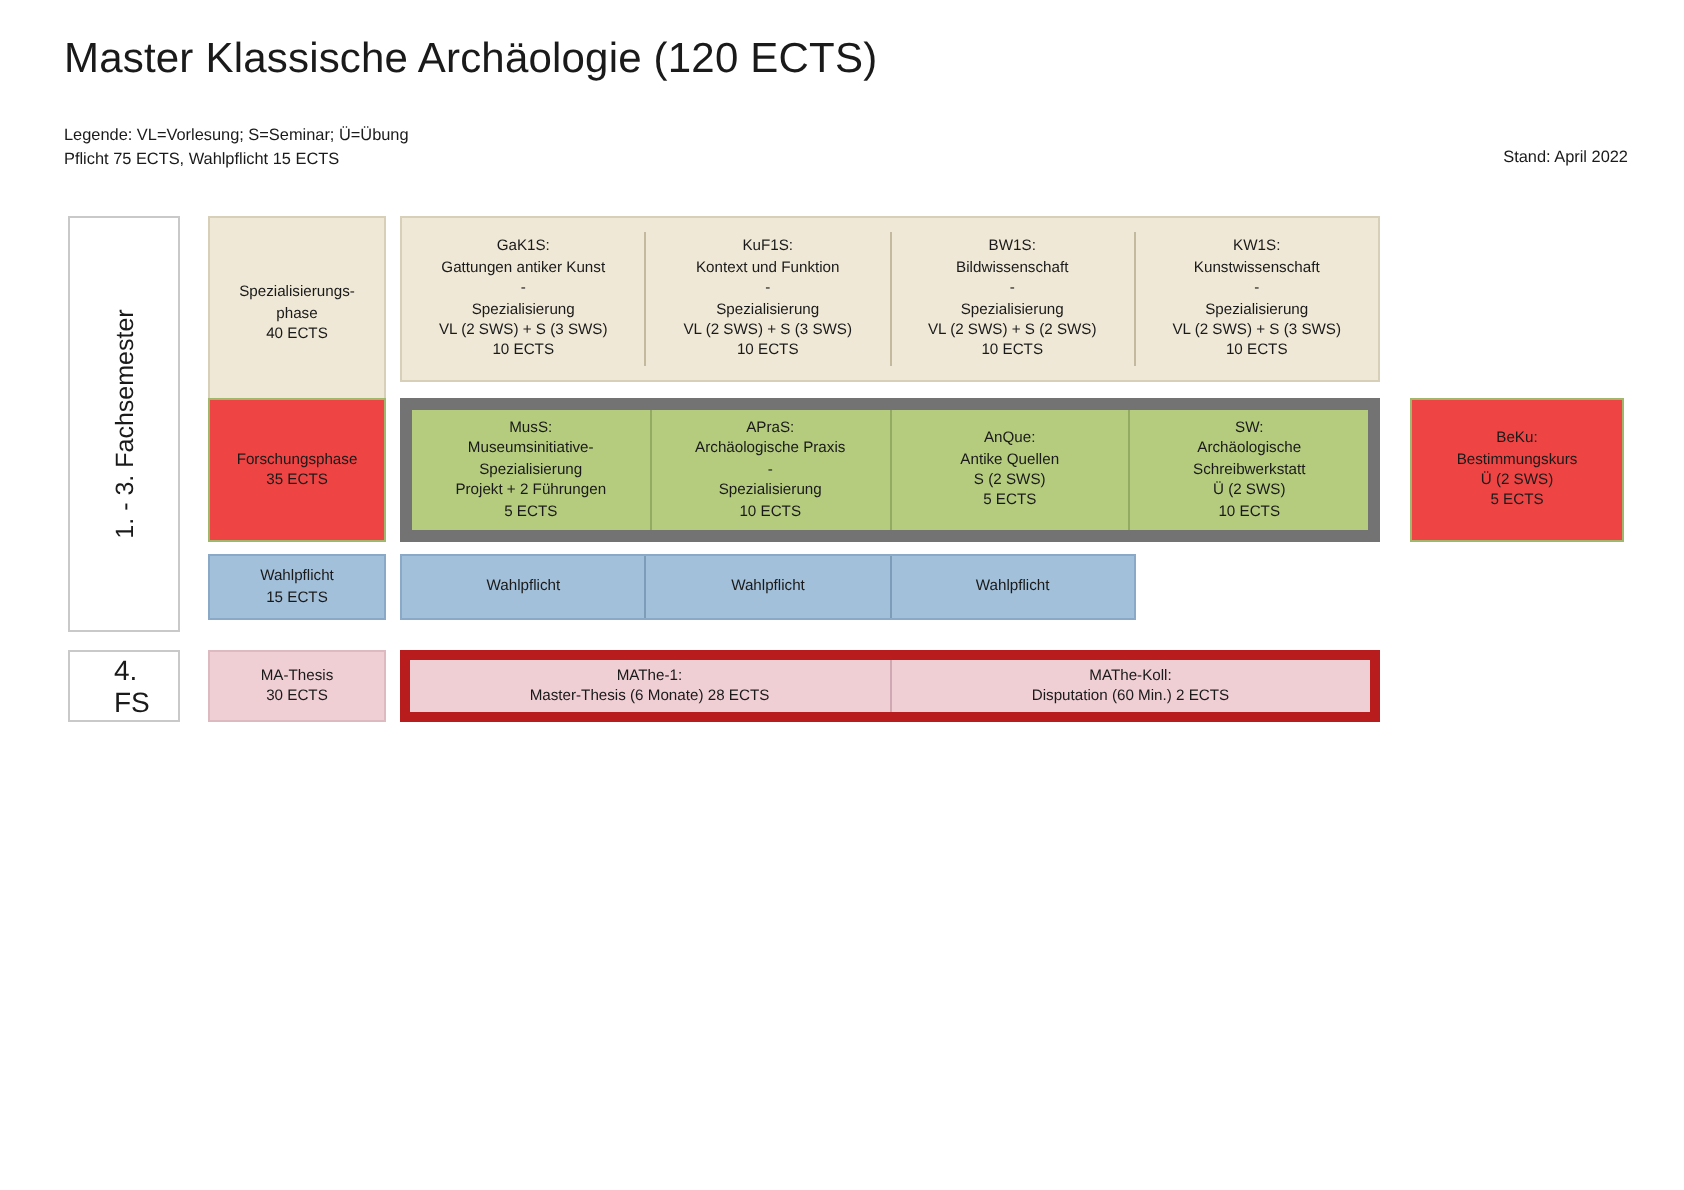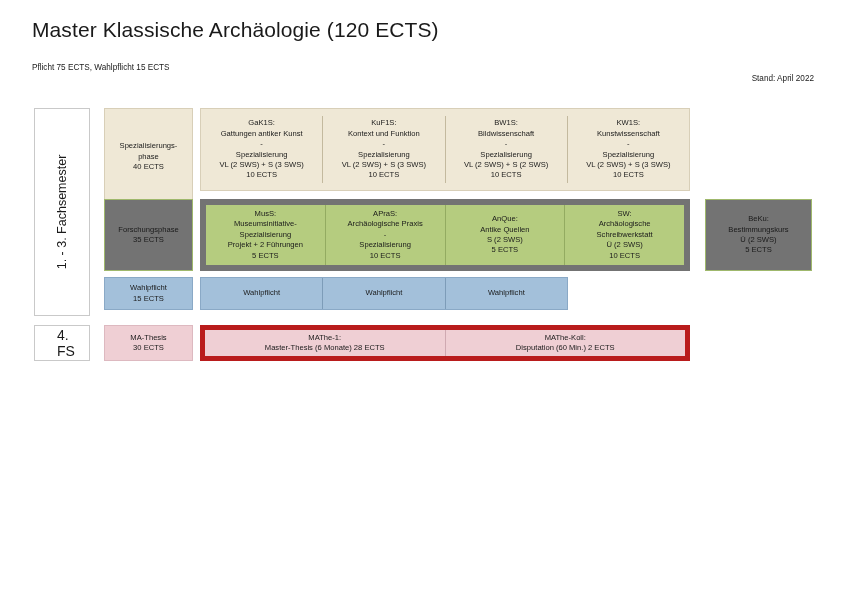--- a/index.html
+++ b/index.html
@@ -57,21 +57,21 @@
     align-items: center;
     justify-content: center;
     text-align: center;
     font-size: 7.6px;
     line-height: 10.4px;
     color: #1a1a1a;
   }
   .box .txt { padding: 2px 4px; white-space: pre-line; }
 
   .beige { background: #efe8d6; border-color: #d8cfb8; }
-  .green { background: #737373; border-color: #9fb86c; }
+  .green { background: #ef4444; border-color: #9fb86c; }
   .blue  { background: #a3c0da; border-color: #8aa9c6; }
   .pink  { background: #efcfd4; border-color: #ddb9c0; }
 
   
   .sem-vert {
     position: absolute;
     box-sizing: border-box;
     background: #ffffff;
     border: 1px solid #c9c9c9;
     display: flex;
@@ -126,20 +126,21 @@
   .band.pink  .cell { border-right-color: #cfa9b1; }
 </style>
 </head>
 <body>
 
 <div class="page">
 
   <div class="title">Master Klassische Archäologie (120 ECTS)</div>
 
   <div class="legend">
+    <div>Legende: VL=Vorlesung; S=Seminar; Ü=Übung</div>
     <div>Pflicht 75 ECTS, Wahlpflicht 15 ECTS</div>
   </div>
 
   <div class="stand">Stand: April 2022</div>
 
   <div class="sem-vert" style="left:34px; top:108px; width:56px; height:208px;">
     <span class="vtxt">1. - 3. Fachsemester</span>
   </div>
 
   <div class="box beige" style="left:104px; top:108px; width:89px; height:98px;">

